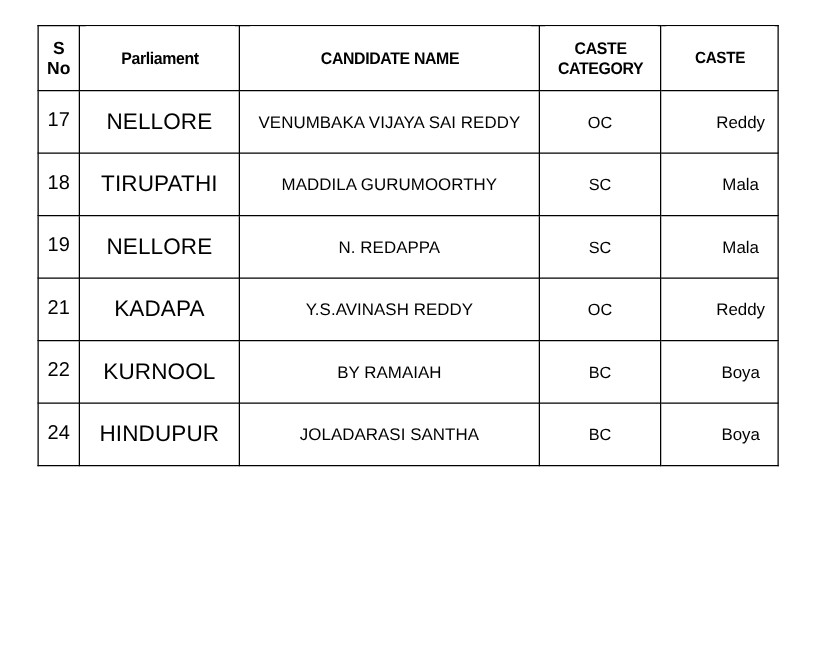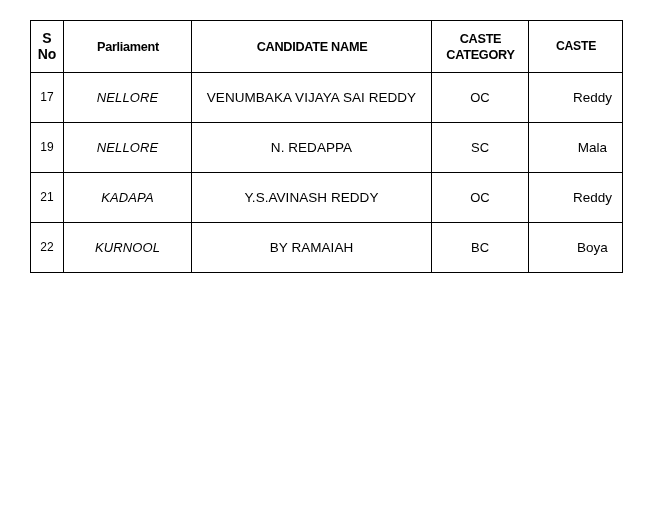--- a/index.html
+++ b/index.html
@@ -73,26 +73,25 @@
   }
 
   tbody td {
     height: 45px;
     font-size: 13.5px;
     font-weight: normal;
     line-height: 1.18;
   }
 
   tbody td.cell-sno {
-    font-size: 12px;
+    font-size: 16px;
   }
   tbody td.cell-parl {
-    font-size: 13px;
+    font-size: 18px;
     letter-spacing: 0.1px;
-    font-style: italic;
   }
   tbody td.cell-name {
     font-size: 13.5px;
     letter-spacing: 0.05px;
     padding-left: 6px;
     padding-right: 6px;
   }
   tbody td.cell-cat {
     font-size: 13px;
     margin-top: 19px;
@@ -140,36 +139,50 @@
       </thead>
       <tbody>
         <tr>
           <td class="cell-sno">17</td>
           <td class="cell-parl">NELLORE</td>
           <td class="cell-name">VENUMBAKA VIJAYA SAI REDDY</td>
           <td class="cell-cat">OC</td>
           <td class="cell-caste">Reddy</td>
         </tr>
         <tr>
+          <td class="cell-sno">18</td>
+          <td class="cell-parl">TIRUPATHI</td>
+          <td class="cell-name">MADDILA GURUMOORTHY</td>
+          <td class="cell-cat">SC</td>
+          <td class="cell-caste">Mala</td>
+        </tr>
+        <tr>
           <td class="cell-sno">19</td>
           <td class="cell-parl">NELLORE</td>
           <td class="cell-name">N. REDAPPA</td>
           <td class="cell-cat">SC</td>
           <td class="cell-caste">Mala</td>
         </tr>
         <tr>
           <td class="cell-sno">21</td>
           <td class="cell-parl">KADAPA</td>
           <td class="cell-name">Y.S.AVINASH REDDY</td>
           <td class="cell-cat">OC</td>
           <td class="cell-caste">Reddy</td>
         </tr>
         <tr>
           <td class="cell-sno">22</td>
           <td class="cell-parl">KURNOOL</td>
           <td class="cell-name">BY RAMAIAH</td>
           <td class="cell-cat">BC</td>
           <td class="cell-caste">Boya</td>
         </tr>
+        <tr>
+          <td class="cell-sno">24</td>
+          <td class="cell-parl">HINDUPUR</td>
+          <td class="cell-name">JOLADARASI SANTHA</td>
+          <td class="cell-cat">BC</td>
+          <td class="cell-caste">Boya</td>
+        </tr>
       </tbody>
     </table>
   </div>
 </div>
 
 </body></html>

